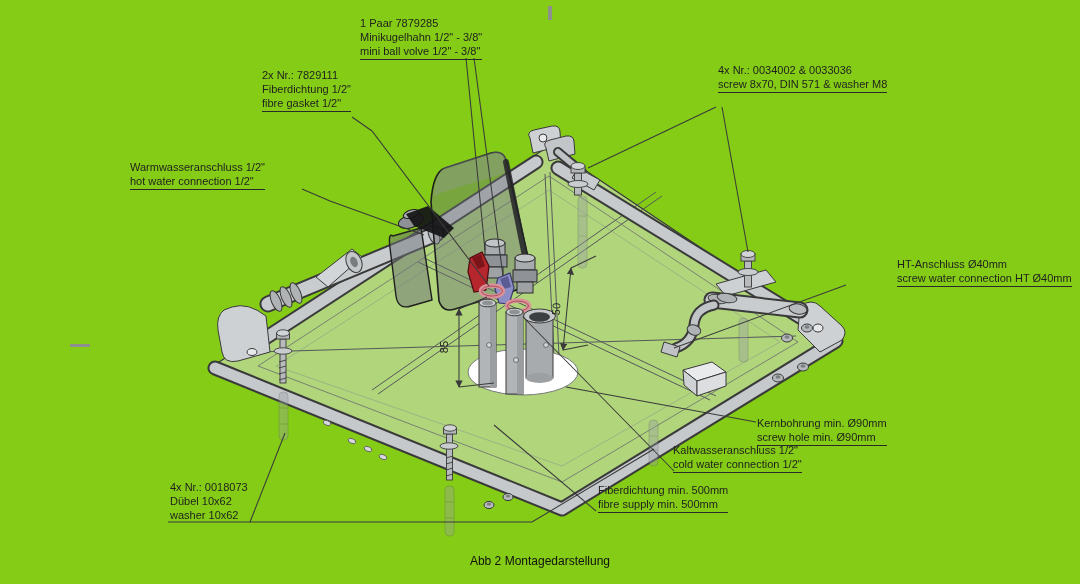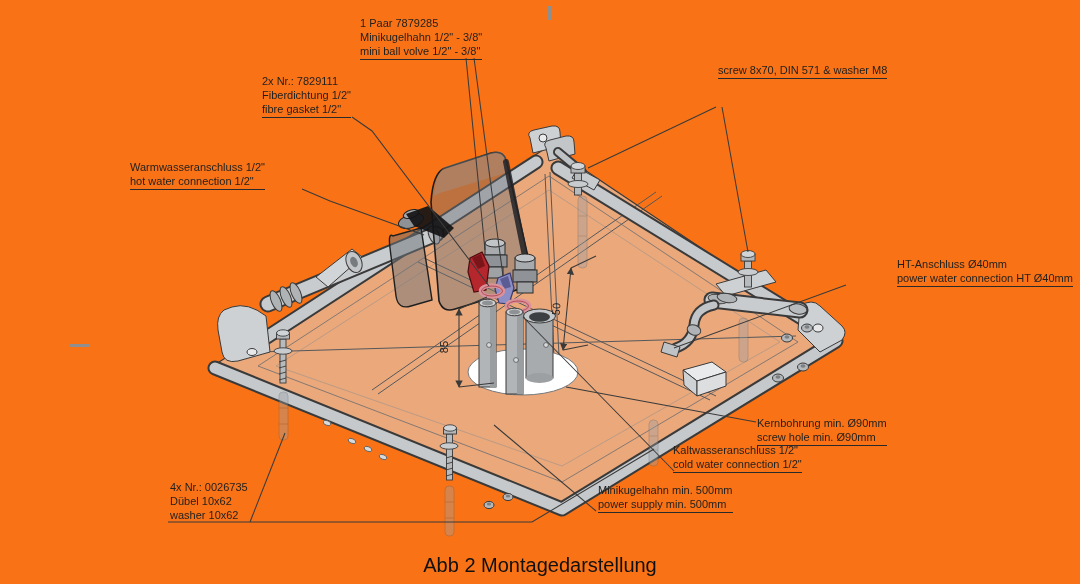--- a/index.html
+++ b/index.html
@@ -1,23 +1,23 @@
 <!DOCTYPE html>
 <html><head>
 <meta charset="utf-8">
 <style>
   html,body{margin:0;padding:0;background:#ffffff;}
-  .stage{position:relative;width:1080px;height:584px;background:#f97316;overflow:hidden;
+  .stage{position:relative;width:1080px;height:584px;background:#84cc16;overflow:hidden;
          font-family:"Liberation Sans", sans-serif;}
   .drawing{position:absolute;left:0;top:0;}
   .callout{position:absolute;font-size:11px;line-height:14px;color:#1f1f1f;white-space:nowrap;}
   .callout .cl{display:block;}
   .underlined{border-bottom:1.4px solid #2a2a2a;padding-bottom:1px;}
   .dim{position:absolute;font-size:11px;color:#1f1f1f;transform-origin:center;white-space:nowrap;}
-  .caption{position:absolute;left:0;right:0;top:554px;text-align:center;font-size:20px;color:#101010;}
+  .caption{position:absolute;left:0;right:0;top:554px;text-align:center;font-size:12px;color:#101010;}
 </style>
 </head>
 <body>
 
 <div class="stage">
 
 <svg class="drawing" width="1080" height="584" viewBox="0 0 1080 584">
   <defs>
     <marker id="arr" viewBox="0 0 10 10" refX="9" refY="5" markerWidth="7" markerHeight="7" orient="auto-start-reverse">
       <path d="M0,0 L10,5 L0,10 z" fill="#3a3a3a"></path>
@@ -254,57 +254,58 @@
     <rect x="70" y="344" width="20" height="3"></rect>
   </g>
 </svg>
 
 <div class="callout underlined" style="left:360px;top:16px">
   <span class="cl">1 Paar 7879285</span>
   <span class="cl">Minikugelhahn 1/2" - 3/8"</span>
   <span class="cl">mini ball volve 1/2" - 3/8"</span>
 </div>
 
-<div class="callout underlined" style="left:262px;top:74px">
+<div class="callout underlined" style="left:262px;top:68px">
   <span class="cl">2x Nr.: 7829111</span>
   <span class="cl">Fiberdichtung 1/2"</span>
   <span class="cl">fibre gasket 1/2"</span>
 </div>
 
 <div class="callout underlined" style="left:130px;top:160px">
   <span class="cl">Warmwasseranschluss 1/2"</span>
   <span class="cl">hot water connection 1/2"</span>
 </div>
 
 <div class="callout underlined" style="left:718px;top:63px">
+  <span class="cl">4x Nr.: 0034002 &amp; 0033036</span>
   <span class="cl">screw 8x70, DIN 571 &amp; washer M8</span>
 </div>
 
 <div class="callout underlined" style="left:897px;top:257px">
   <span class="cl">HT-Anschluss Ø40mm</span>
-  <span class="cl">power water connection HT Ø40mm</span>
+  <span class="cl">screw water connection HT Ø40mm</span>
 </div>
 
 <div class="callout underlined" style="left:757px;top:416px">
   <span class="cl">Kernbohrung min. Ø90mm</span>
   <span class="cl">screw hole min. Ø90mm</span>
 </div>
 
 <div class="callout underlined" style="left:673px;top:443px">
   <span class="cl">Kaltwasseranschluss 1/2"</span>
   <span class="cl">cold water connection 1/2"</span>
 </div>
 
 <div class="callout underlined" style="left:598px;top:483px">
-  <span class="cl">Minikugelhahn min. 500mm</span>
-  <span class="cl">power supply min. 500mm</span>
+  <span class="cl">Fiberdichtung min. 500mm</span>
+  <span class="cl">fibre supply min. 500mm</span>
 </div>
 
 <div class="callout" style="left:170px;top:480px">
-  <span class="cl">4x Nr.: 0026735</span>
+  <span class="cl">4x Nr.: 0018073</span>
   <span class="cl">Dübel 10x62</span>
   <span class="cl">washer 10x62</span>
 </div>
 
 <div class="dim" style="left:438px;top:341px;transform:rotate(-90deg)">85</div>
 <div class="dim" style="left:550px;top:303px;transform:rotate(-85deg)">50</div>
 
 <div class="caption">Abb 2 Montagedarstellung</div>
 
 </div>

